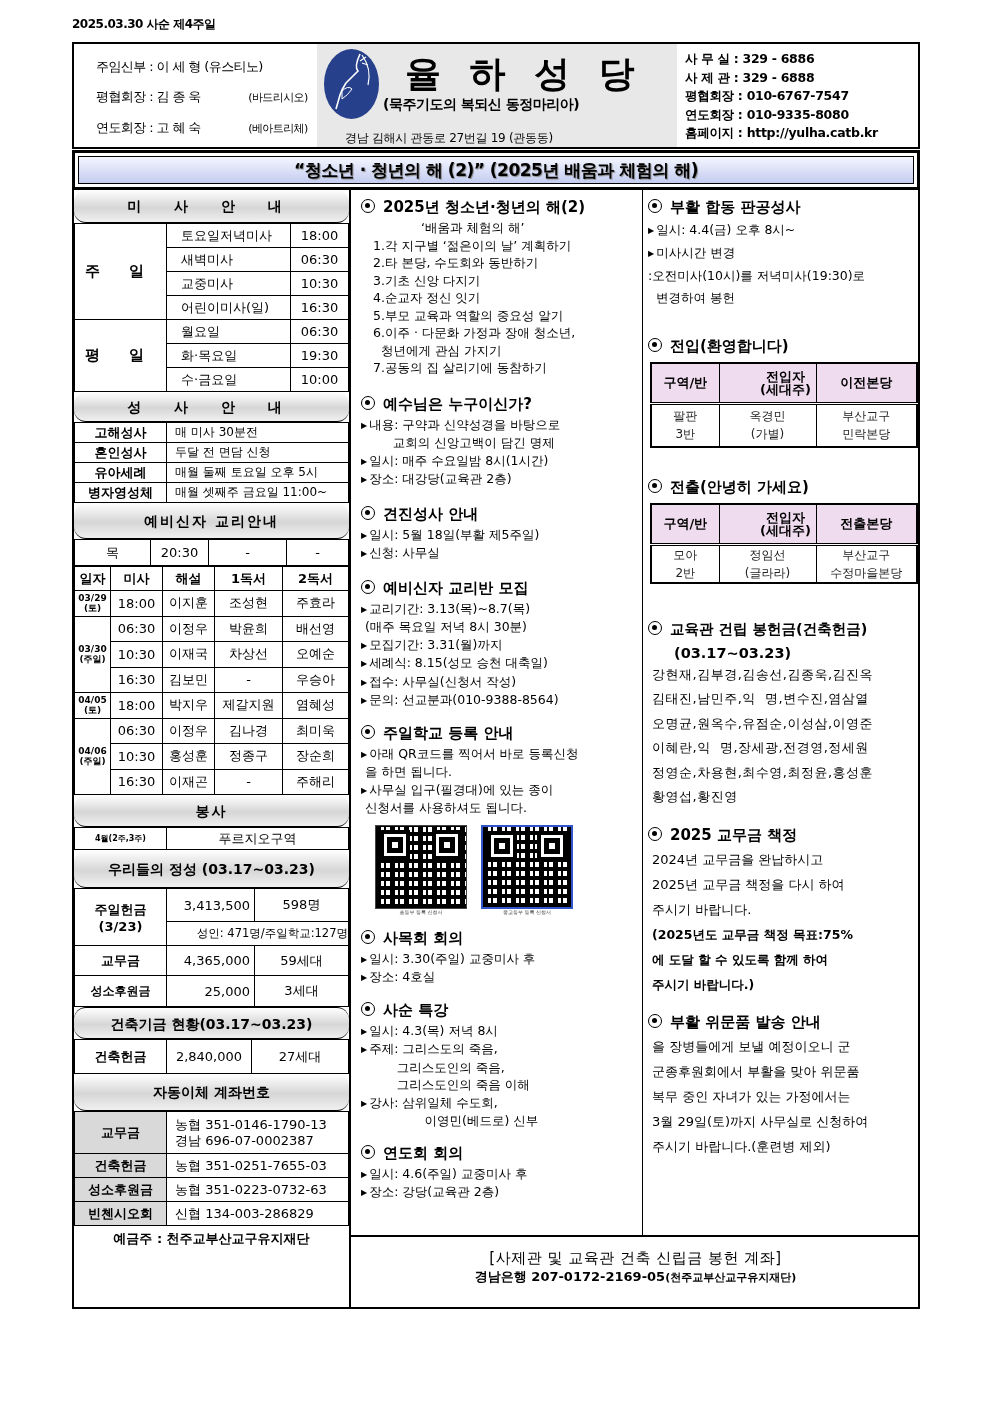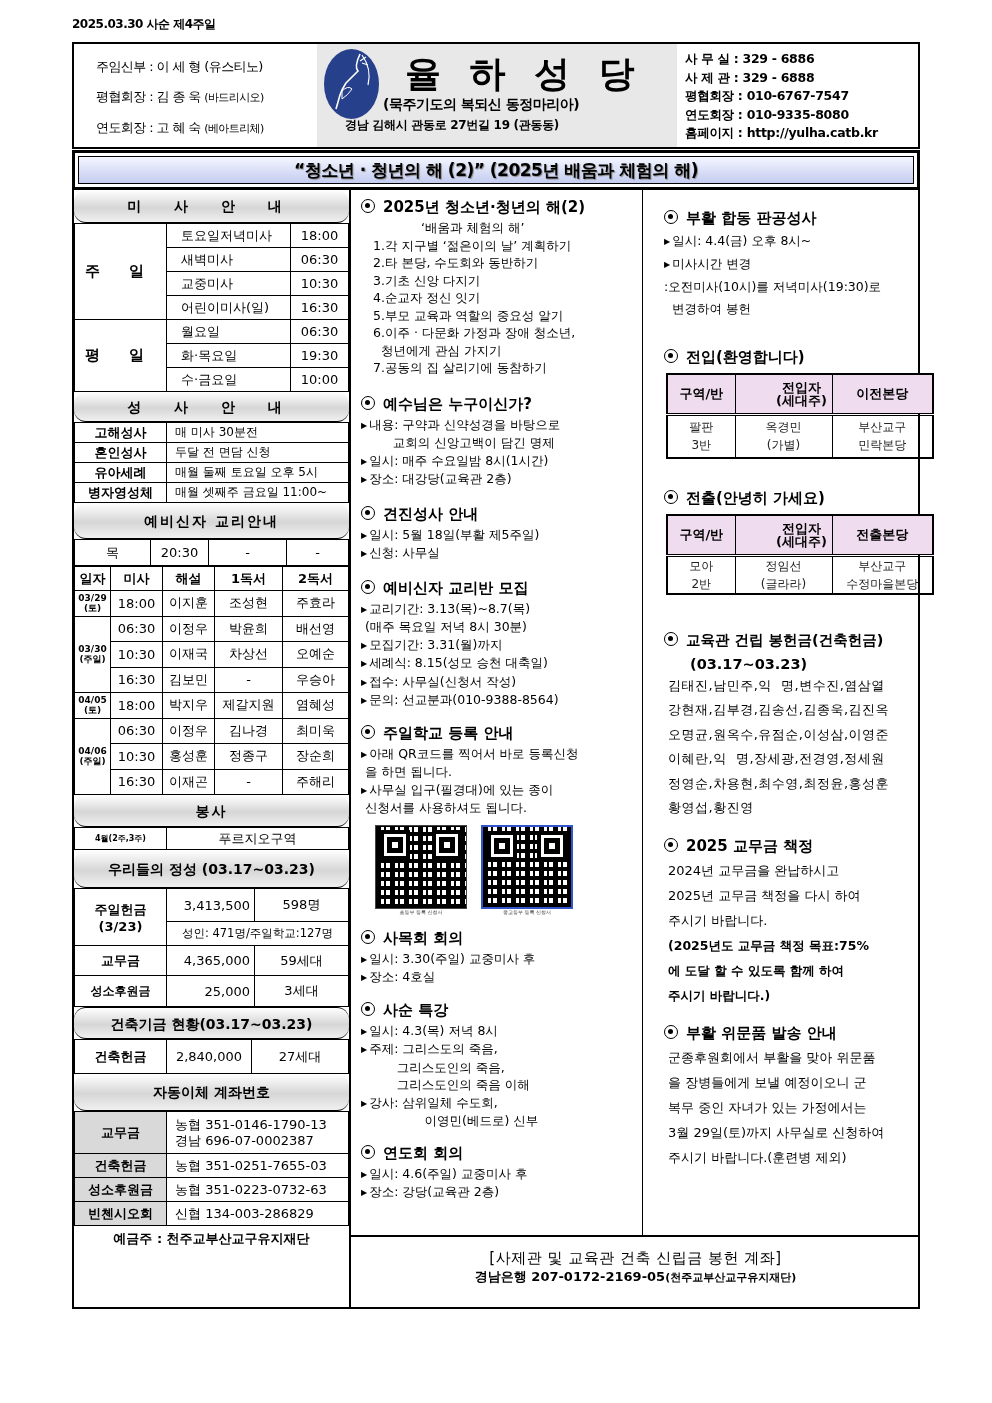--- a/index.html
+++ b/index.html
@@ -1,26 +1,26 @@
 <!DOCTYPE html>
 <html><head>
 <meta charset="utf-8">
 <style>
   * { box-sizing: border-box; margin: 0; padding: 0; }
   body { width: 992px; height: 1403px; background: #fff; font-family: "DejaVu Sans", "Liberation Sans", sans-serif; color: #000; position: relative; overflow: hidden; }
   .date-line { position: absolute; left: 72px; top: 16px; font-size: 12px; font-weight: bold; letter-spacing: -0.5px; }
   .header { position: absolute; left: 72px; top: 42px; width: 848px; height: 107px; border: 2px solid #000; display: flex; }
   .hdr-left { width: 243px; padding: 8px 0 0 22px; font-size: 13px; line-height: 30px; letter-spacing: -0.6px; }
-  .hdr-left .small { font-size: 11px; }
+  .hdr-left .small { font-size: 11px; margin-left: 44px; }
   .hdr-center { width: 360px; background: #e8e8e8; position: relative; }
   .logo { position: absolute; left: 7px; top: 5px; width: 55px; height: 70px; border-radius: 50%; background: #27408b; overflow: hidden; }
   .logo svg { width: 100%; height: 100%; }
   .church-name { position: absolute; left: 88px; top: 6px; font-size: 36px; font-weight: bold; letter-spacing: 8px; font-family: "DejaVu Serif", serif; }
   .church-sub { position: absolute; left: 66px; top: 52px; font-size: 14px; font-weight: bold; letter-spacing: -0.5px; }
-  .church-addr { position: absolute; left: 28px; top: 73px; font-size: 12px; font-weight: bold; letter-spacing: -0.3px; text-align: right; }
+  .church-addr { position: absolute; left: 28px; top: 86px; font-size: 12px; font-weight: normal; letter-spacing: -0.3px; text-align: right; }
   .hdr-right { flex: 1; padding: 6px 0 0 8px; font-size: 12.5px; font-weight: bold; line-height: 18.5px; letter-spacing: -0.3px; white-space: nowrap; }
   .title-bar { position: absolute; left: 72px; top: 150px; width: 848px; height: 40px; border: 3px solid #000; padding: 3px; }
   .title-inner { width: 100%; height: 100%; border: 1px solid #000; background: linear-gradient(#f4f6ff, #c4ccf0); text-align: center; font-size: 17px; font-weight: bold; line-height: 26px; letter-spacing: -0.5px; text-shadow: 1px 1px 1px #888; }
   .main { position: absolute; left: 72px; top: 190px; width: 848px; height: 1119px; border: 2px solid #000; border-top: none; }
   .left-col { position: absolute; left: 0; top: 0; width: 277px; height: 100%; border-right: 2px solid #000; }
   .sec-head { height: 33px; background: linear-gradient(#fff, #d6d6d6 55%, #f0f0f0); text-align: center; font-weight: bold; font-size: 14px; line-height: 33px; border-bottom: 1px solid #000; letter-spacing: 2px; border-radius: 12px; }
   table { border-collapse: collapse; width: 100%; }
   td, th { border: 1px solid #000; text-align: center; font-size: 13px; font-weight: normal; padding: 0; }
   .tbl-mass td { height: 24px; }
   .tbl-mass .lbl { font-size: 15px; font-weight: bold; letter-spacing: 12px; width: 92px; }
@@ -34,21 +34,21 @@
   .tbl-lit .dt { font-size: 9px; font-weight: bold; line-height: 10px; }
   .tbl-svc td { height: 22px; font-size: 13px; }
   .tbl-svc .k { font-size: 8px; font-weight: bold; width: 92px; }
   .tbl-off td { font-size: 13px; }
   .tbl-off .k { font-weight: bold; font-size: 13px; width: 92px; }
   .tbl-acc td { font-size: 13px; }
   .tbl-acc .k { font-weight: bold; background: #d9d9d9; width: 92px; font-size: 13px; }
   .tbl-acc .v { text-align: left; padding-left: 8px; line-height: 16px; }
   .owner { text-align: center; font-weight: bold; font-size: 13px; height: 26px; line-height: 26px; }
   .mid-col { position: absolute; left: 277px; top: 0; width: 292px; height: 1045px; border-right: 1px solid #000; padding: 8px 0 0 10px; }
-  .right-col { position: absolute; left: 588px; top: 0; width: 277px; height: 1045px; padding: 19px 0 0 2px; }
+  .right-col { position: absolute; left: 572px; top: 0; width: 277px; height: 1045px; padding: 8px 0 0 2px; }
   .bottom-box { position: absolute; left: 277px; top: 1045px; width: 569px; height: 72px; border-top: 2px solid #000; text-align: center; padding-top: 12px; }
   .bottom-box .l1 { font-size: 15px; letter-spacing: 0.5px; text-align: center; }
   .bottom-box .l2 { font-size: 13px; font-weight: bold; }
   .bottom-box .l2 small { font-size: 11px; }
   .h { font-size: 15px; font-weight: bold; margin-bottom: 2px; white-space: nowrap; }
   .h .bullet { display: inline-block; width: 14px; height: 14px; border: 1.5px solid #000; border-radius: 50%; position: relative; vertical-align: -1px; margin-right: 8px; }
   .h .bullet::after { content: ""; position: absolute; left: 3px; top: 3px; width: 5px; height: 5px; border-radius: 50%; background: #000; }
   .t { font-size: 12.5px; line-height: 17.5px; white-space: nowrap; }
   .t .arr { font-size: 8px; vertical-align: 1px; margin-right: 2px; }
   .ind { padding-left: 12px; }
@@ -250,21 +250,21 @@
       </table>
     <div class="sec-head" style="height:38px;line-height:38px;letter-spacing:0">우리들의 정성 (03.17~03.23)</div>
     <table class="tbl-off">
       <tbody>
           <tr>
         <td class="k" rowspan="2"><span>주일헌금</span><br><span>(3/23)</span></td>
         <td style="height:33px;text-align:right;padding-right:4px;width:88px">3,413,500</td>
         <td>598명</td>
       </tr>
       <tr>
-            <td colspan="2" style="height:24px;font-size:11.5px;text-align:center;padding-left:0">성인: 471명/주일학교:127명</td>
+            <td colspan="2" style="height:24px;font-size:11.5px;text-align:right;padding-left:0">성인: 471명/주일학교:127명</td>
           </tr>
       <tr>
             <td class="k" style="height:30px">교무금</td>
             <td style="text-align:right;padding-right:4px">4,365,000</td>
             <td>59세대</td>
           </tr>
       <tr>
             <td class="k" style="height:31px;font-size:12px">성소후원금</td>
             <td style="text-align:right;padding-right:4px">25,000</td>
             <td>3세대</td>
@@ -419,41 +419,41 @@
         <td><span>정임선</span><br><span>(글라라)</span></td>
         <td><span>부산교구</span><br><span>수정마을본당</span></td>
       </tr>
     </tbody>
       </table>
     <div class="gap" style="height:36px"></div>
 
     <div class="h" style="font-size:14.5px"><span class="bullet"></span><span>교육관 건립 봉헌금(건축헌금)</span></div>
     <div class="h" style="padding-left:26px;font-size:14.5px;margin:6px 0 2px">(03.17~03.23)</div>
     <div class="names">
+      <div style="white-space:pre">강현재,김부경,김송선,김종욱,김진옥</div>
       <div style="white-space:pre">김태진,남민주,익  명,변수진,염삼열</div>
-      <div style="white-space:pre">강현재,김부경,김송선,김종욱,김진옥</div>
       <div style="white-space:pre">오명균,원옥수,유점순,이성삼,이영준</div>
       <div style="white-space:pre">이혜란,익  명,장세광,전경영,정세원</div>
       <div style="white-space:pre">정영순,차용현,최수영,최정윤,홍성훈</div>
       <div style="white-space:pre">황영섭,황진영</div>
     </div>
     <div class="gap" style="height:16px"></div>
 
     <div class="h"><span class="bullet"></span><span>2025 교무금 책정</span></div>
     <div class="para">2024년 교무금을 완납하시고</div>
     <div class="para">2025년 교무금 책정을 다시 하여</div>
     <div class="para">주시기 바랍니다.</div>
     <div class="para b">(2025년도 교무금 책정 목표:75%</div>
     <div class="para b">에 도달 할 수 있도록 함께 하여</div>
     <div class="para b">주시기 바랍니다.)</div>
     <div class="gap" style="height:16px"></div>
 
     <div class="h"><span class="bullet"></span><span>부활 위문품 발송 안내</span></div>
+    <div class="para">을 장병들에게 보낼 예정이오니 군</div>
     <div class="para">군종후원회에서 부활을 맞아 위문품</div>
-    <div class="para">을 장병들에게 보낼 예정이오니 군</div>
     <div class="para">복무 중인 자녀가 있는 가정에서는</div>
     <div class="para">3월 29일(토)까지 사무실로 신청하여</div>
     <div class="para">주시기 바랍니다.(훈련병 제외)</div>
   </div>
 
   <div class="bottom-box">
     <div class="l1">[사제관 및 교육관 건축 신립금 봉헌 계좌]</div>
     <div class="l2"><span>경남은행 207-0172-2169-05</span><small>(천주교부산교구유지재단)</small></div>
   </div>
 </div>

